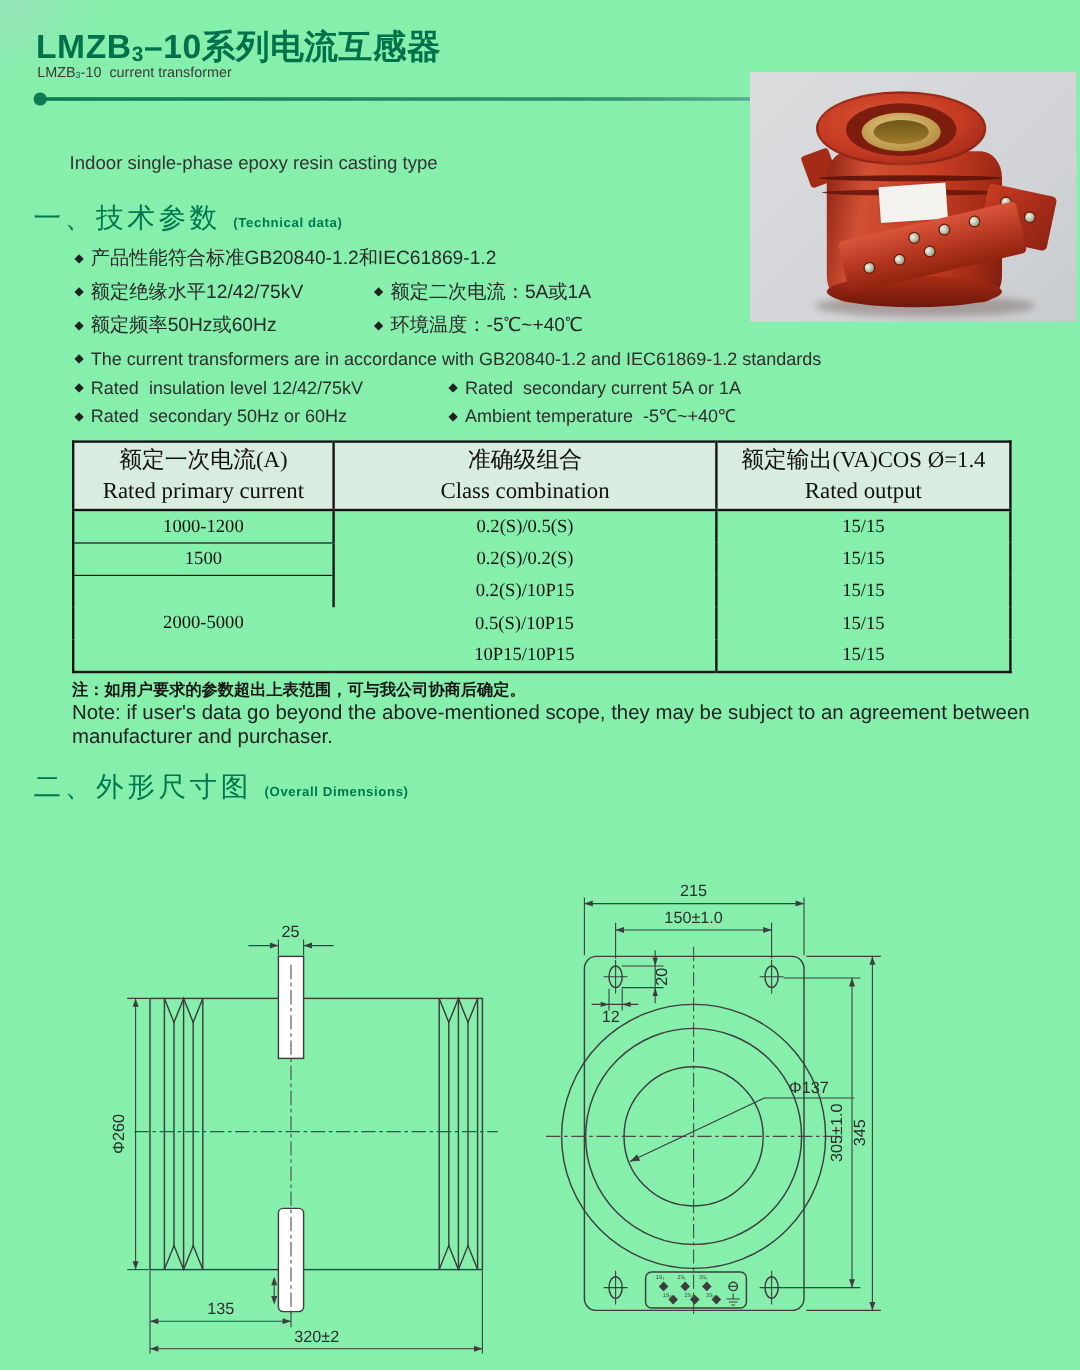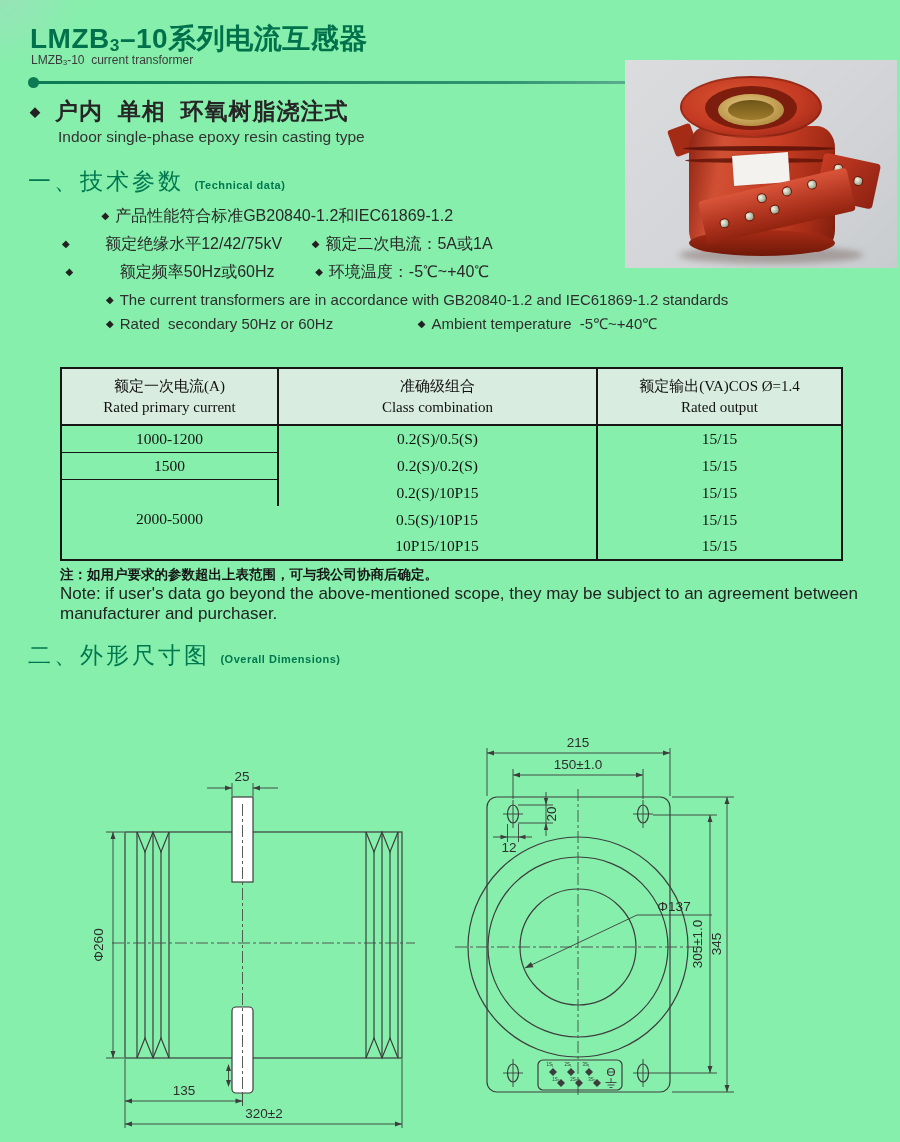--- a/index.html
+++ b/index.html
@@ -51,37 +51,37 @@
     background:radial-gradient(circle at 35% 35%, #f2f4e9 0%, #aeb8a2 55%, #5f6b56 100%); }
 
   
   .sec-head { position:absolute; left:28px; color:#00784f; white-space:nowrap; }
   .sec-head .zh { font-size:23px; font-weight:normal; letter-spacing:3px; }
   .sec-head .en { font-size:11px; font-weight:bold; letter-spacing:.5px; margin-left:6px; }
   #sec1 { top:166px; } #sec2 { top:640px; }
 
   
   .blist { position:absolute; left:62px; }
-  #bzh { top:202px; font-size:16px; color:#2a2a2a;text-align:center; }
+  #bzh { top:202px; font-size:16px; color:#2a2a2a; }
   #bzh .brow { height:28px; line-height:28px; }
-  #ben { top:288px; font-size:15px; color:#2e2e2e;margin-left:44px; }
+  #ben { top:288px; font-size:15px; color:#2e2e2e; }
   #ben .brow { height:24px; line-height:24px; }
   .brow span { white-space:pre-wrap; }
   .bdot { color:#222; }
   .brow .bdot { display:inline-block; font-size:10px; vertical-align:2px; margin-right:6px; }
   #bzh .c1 { display:inline-block; width:236px; }
   #ben .c1 { display:inline-block; width:298px; }
 
   
   table.spec { position:absolute; left:60px; top:367px; width:781px; border-collapse:collapse;
     font-family:"Liberation Serif", serif; table-layout:fixed; }
   table.spec col.c1 { width:217px; } table.spec col.c2 { width:319px; } table.spec col.c3 { width:245px; }
   table.spec th, table.spec td { text-align:center; vertical-align:middle; font-weight:normal; color:#111; }
   table.spec { border:2px solid #161616; }
-  table.spec th { background:#d8ecdf; height:57px; border-left:2px solid #161616; border-bottom:2px solid #161616; font-size:15px; line-height:1.35; }
+  table.spec th { background:#d8ecdf; height:57px; border-left:2px solid #161616; border-bottom:2px solid #161616; font-size:19px; line-height:1.35; }
   table.spec th:first-child { border-left:none; }
   table.spec td { height:27px; font-size:15.5px; border-left:2px solid #161616; }
   table.spec td:first-child { border-left:none; }
   table.spec td.hr { border-bottom:1.4px solid #161616; }
 
   .note-zh { position:absolute; left:60px; top:566px; font-size:13.5px; font-weight:bold; color:#161616; }
   .note-en { position:absolute; left:60px; top:584px; font-size:17px; color:#222; }
 
   
   svg.draw { position:absolute; left:0; top:700px; }
@@ -99,21 +99,20 @@
 <div class="page">
   <div class="corner-wash"></div>
 
   <h1 class="title"><span>LMZB</span><span class="sub">3</span><span>–10系列电流互感器</span></h1>
   <div class="subtitle"><span>LMZB</span><span class="sub">3</span><span>-10  current transformer</span></div>
   <div class="divider">
     <span class="dot"></span>
     <span class="line"></span>
   </div>
 
-  <div class="ptype-zh"><span class="bdot">◆</span><span>户内  单相  环氧树脂浇注式</span></div>
   <div class="ptype-en">Indoor single-phase epoxy resin casting type</div>
 
   <div class="photo">
     <div class="pp-shadow"></div>
     <div class="pp-left-tab"></div>
     <div class="pp-body"></div>
     <div class="pp-bottom"></div>
     <div class="pp-band1"></div>
     <div class="pp-band2"></div>
     <div class="pp-cap"></div>
@@ -141,20 +140,21 @@
   </div>
 
   <div class="blist" id="bzh">
     <div class="brow"><span class="bdot">◆</span><span>产品性能符合标准GB20840-1.2和IEC61869-1.2</span></div>
     <div class="brow"><span class="bdot">◆</span><span class="c1">额定绝缘水平12/42/75kV</span><span class="bdot">◆</span><span>额定二次电流：5A或1A</span></div>
     <div class="brow"><span class="bdot">◆</span><span class="c1">额定频率50Hz或60Hz</span><span class="bdot">◆</span><span>环境温度：-5℃~+40℃</span></div>
   </div>
 
   <div class="blist" id="ben">
     <div class="brow"><span class="bdot">◆</span><span>The current transformers are in accordance with GB20840-1.2 and IEC61869-1.2 standards</span></div>
+    <div class="brow"><span class="bdot">◆</span><span class="c1">Rated  insulation level 12/42/75kV</span><span class="bdot">◆</span><span>Rated  secondary current 5A or 1A</span></div>
     <div class="brow"><span class="bdot">◆</span><span class="c1">Rated  secondary 50Hz or 60Hz</span><span class="bdot">◆</span><span>Ambient temperature  -5℃~+40℃</span></div>
   </div>
 
   <table class="spec">
     <colgroup>
         <col class="c1">
         <col class="c2">
         <col class="c3">
       </colgroup>
     <thead>

